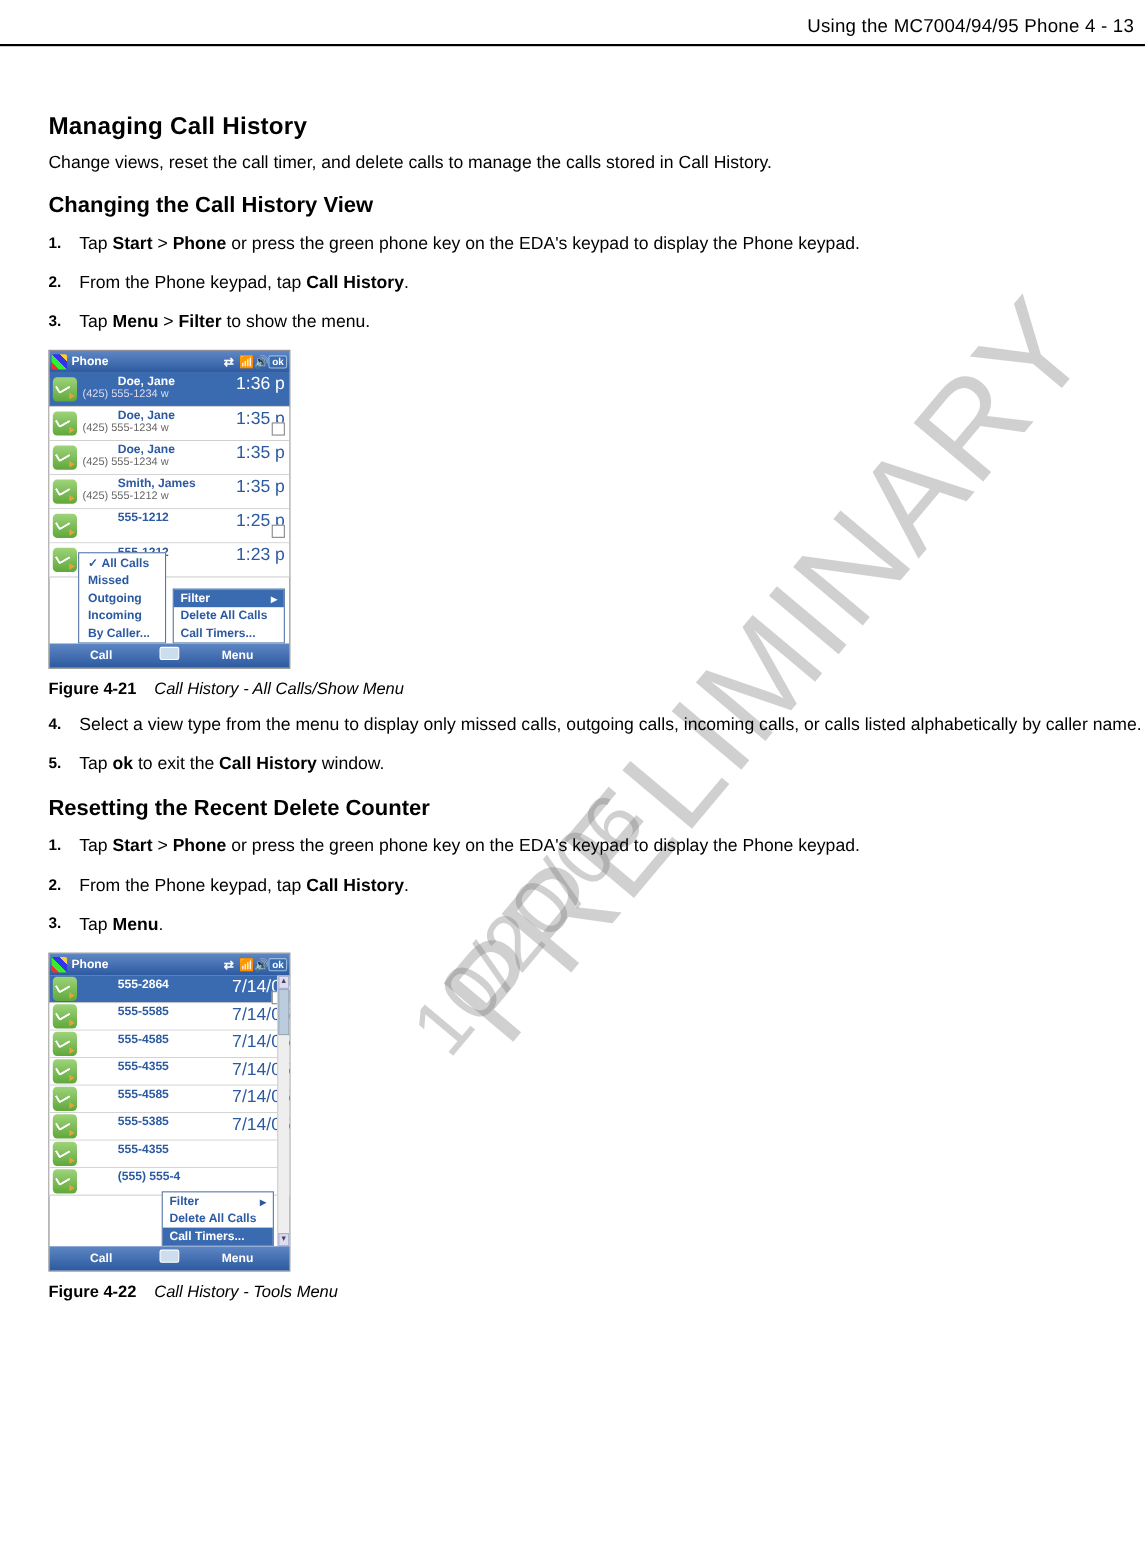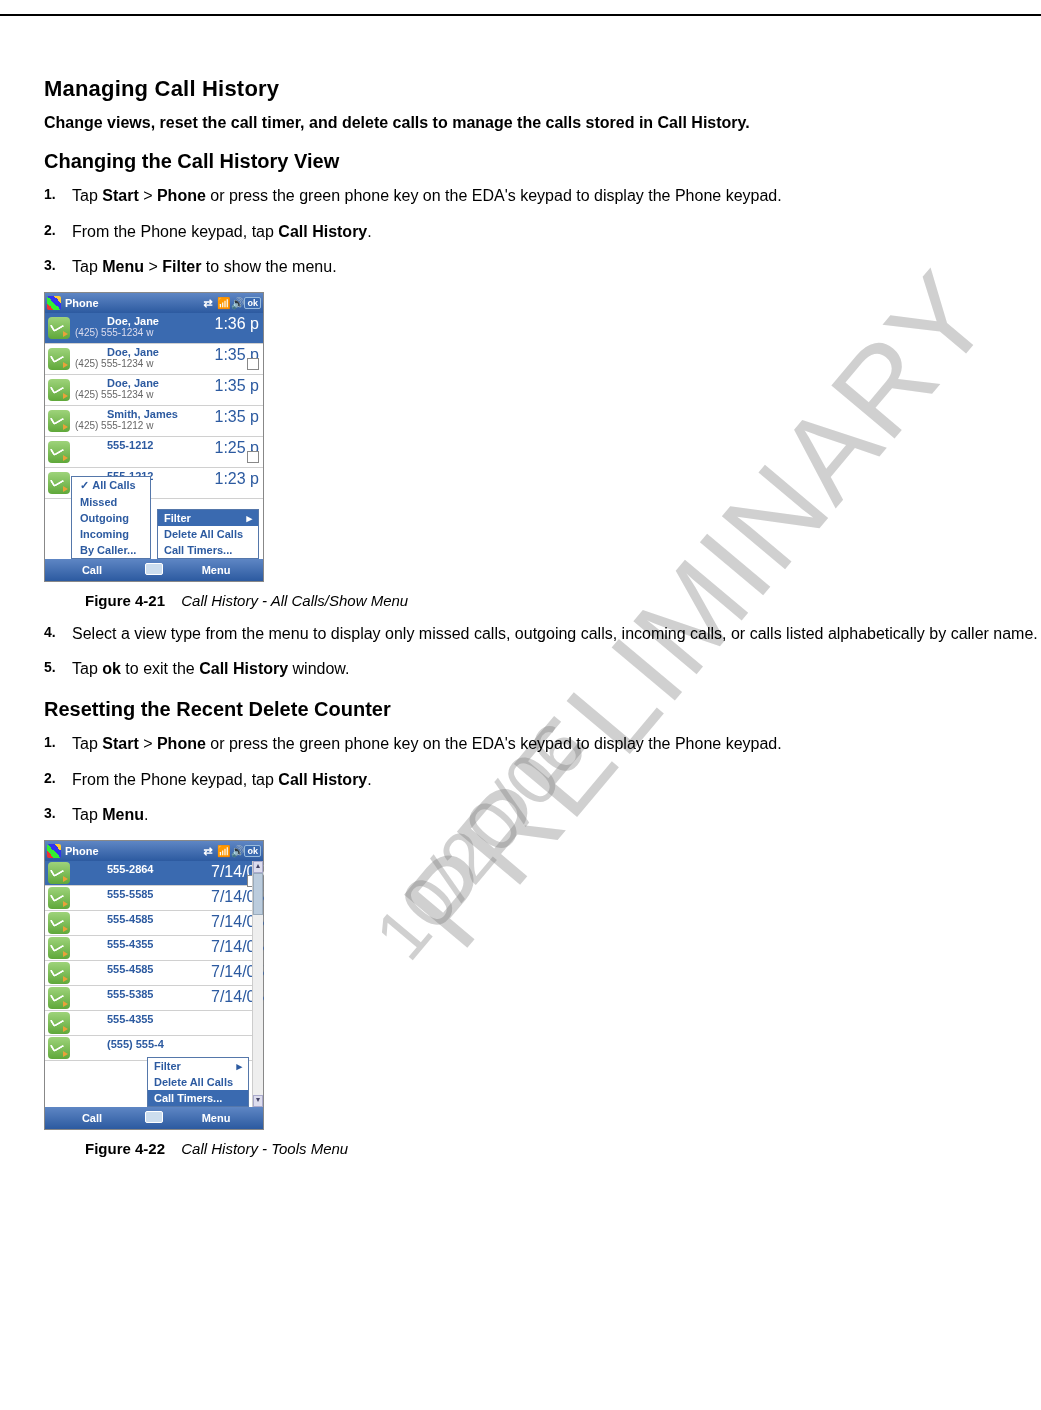--- a/index.html
+++ b/index.html
@@ -35,21 +35,20 @@
     font-family: "Arial Narrow", Arial, sans-serif;
     font-weight: bold;
     font-size: 22px;
     margin: 24px 0 12px 0;
     letter-spacing: 0.2px;
     padding-left: 44px;
   }
   p.intro {
     margin: 6px 0 14px 44px;
     font-size: 16px;
-    font-weight: bold;
   }
   h3.subsection {
     font-family: "Arial Narrow", Arial, sans-serif;
     font-weight: bold;
     font-size: 20px;
     margin: 18px 0 12px 44px;
   }
   ol.steps {
     list-style: none;
     margin: 0 0 0 44px;
@@ -74,21 +73,20 @@
     margin: 8px 0 6px 44px;
   }
   .fig-caption {
     margin: 10px 0 14px 44px;
     font-size: 15px;
   }
   .fig-caption .figlabel {
     font-family: "Arial Narrow", Arial, sans-serif;
     font-weight: bold;
     margin-right: 12px;
-    margin-left: 41px;
   }
   .fig-caption .figtitle { font-style: italic; }
 
   .watermark {
     position: absolute;
     left: 280px;
     top: 540px;
     font-size: 120px;
     color: rgba(120,120,120,0.35);
     transform: rotate(-50deg);
@@ -280,20 +278,21 @@
   .scrollbar .arr{
     position:absolute;left:0;right:0;height:10px;
     background:#dde;border:1px solid #aac;
     font-size:8px;text-align:center;line-height:8px;color:#446;
   }
 </style>
 </head>
 <body>
 
 <div class="page">
+  <div class="running-head">Using the MC7004/94/95 Phone   4 - 13</div>
   <hr class="header-rule">
 
   <div class="watermark">PRELIMINARY</div>
   <div class="watermark2">10/20/06</div>
 
   <div class="content">
     <h2 class="section">Managing Call History</h2>
     <p class="intro">Change views, reset the call timer, and delete calls to manage the calls stored in Call History.</p>
 
     <h3 class="subsection">Changing the Call History View</h3>

